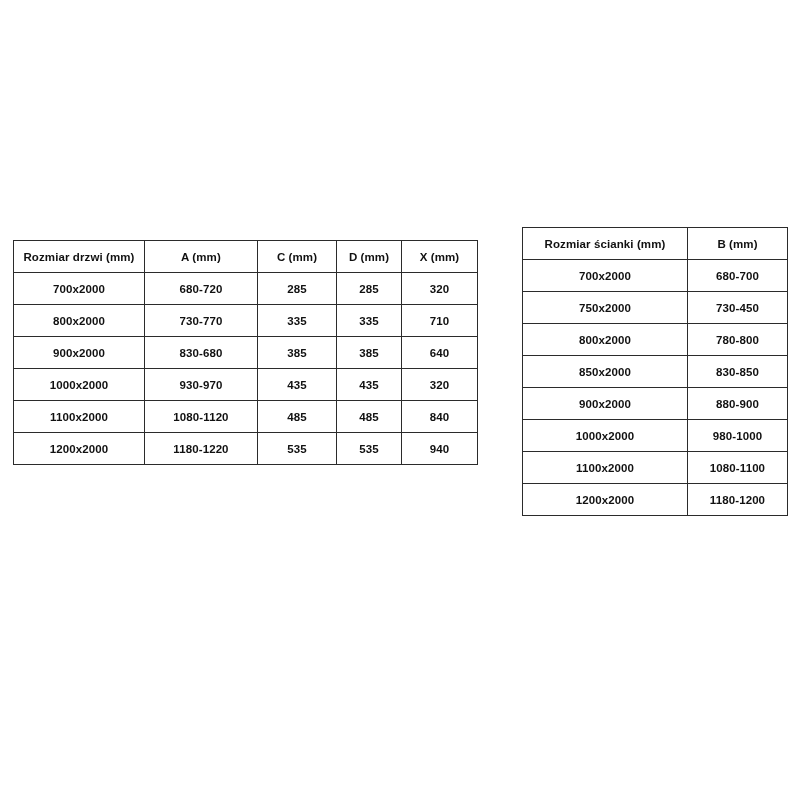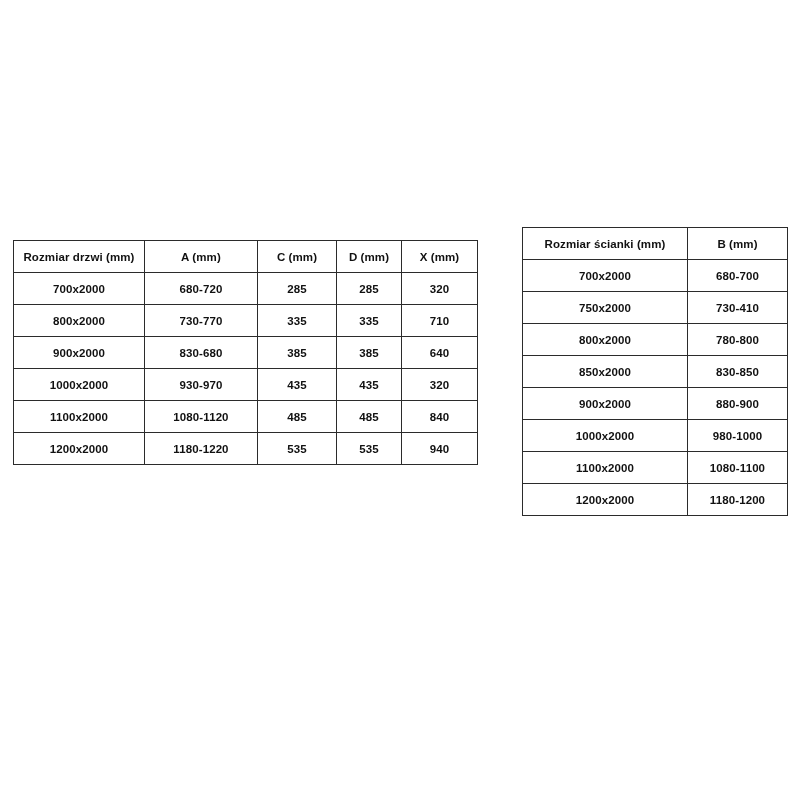--- a/index.html
+++ b/index.html
@@ -137,21 +137,21 @@
         <tr>
           <td>Rozmiar ścianki (mm)</td>
           <td>B (mm)</td>
         </tr>
         <tr>
           <td>700x2000</td>
           <td>680-700</td>
         </tr>
         <tr>
           <td>750x2000</td>
-          <td>730-410</td>
+          <td>730-450</td>
         </tr>
         <tr>
           <td>800x2000</td>
           <td>780-800</td>
         </tr>
         <tr>
           <td>850x2000</td>
           <td>830-850</td>
         </tr>
         <tr>

